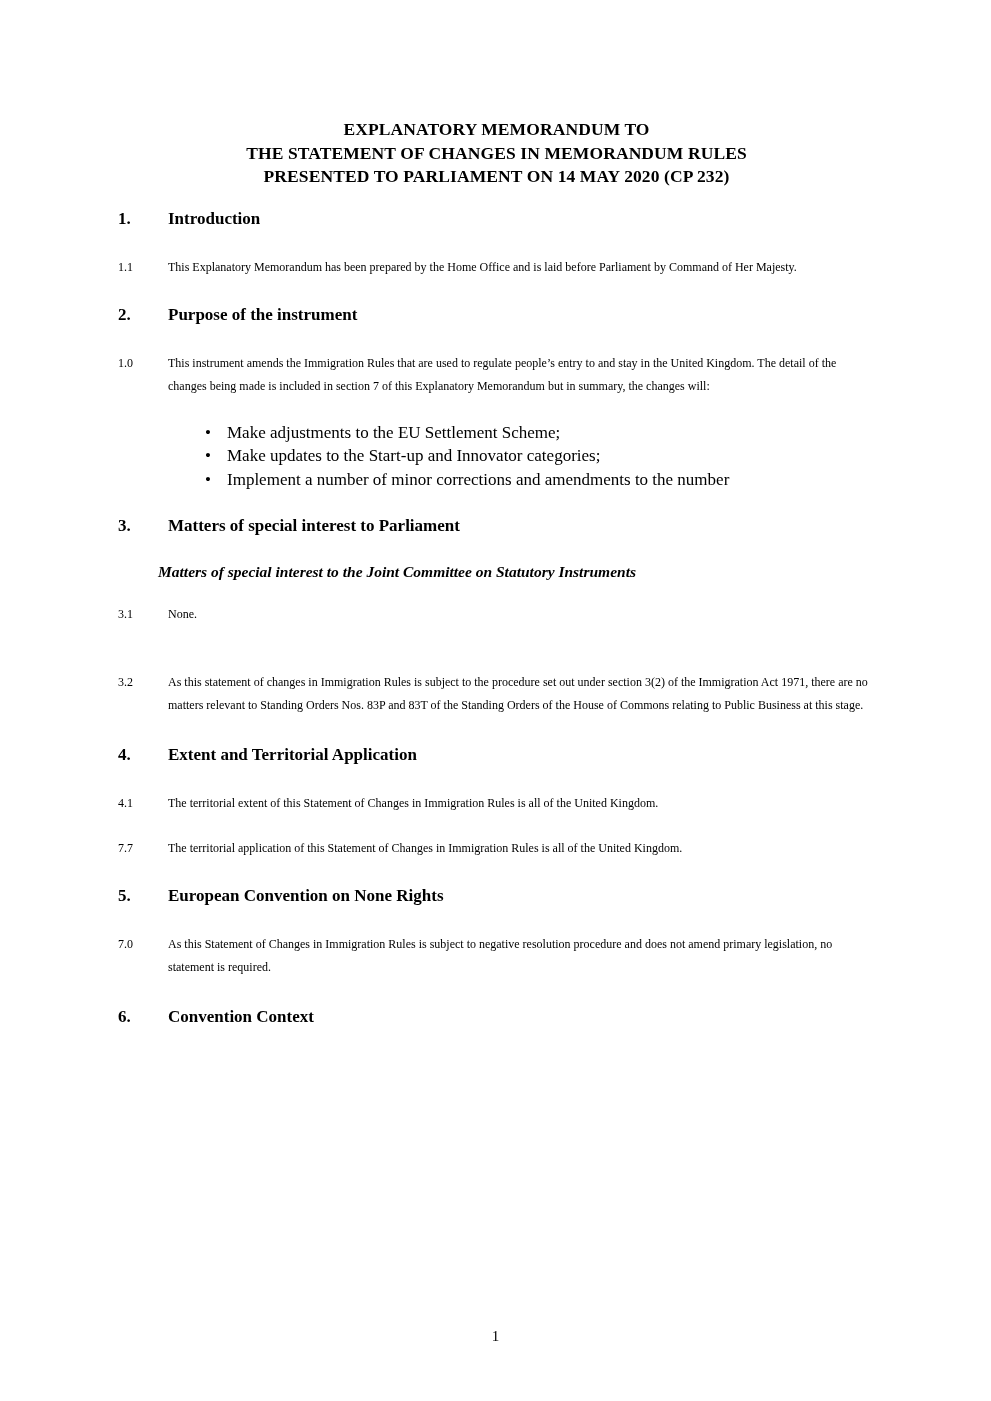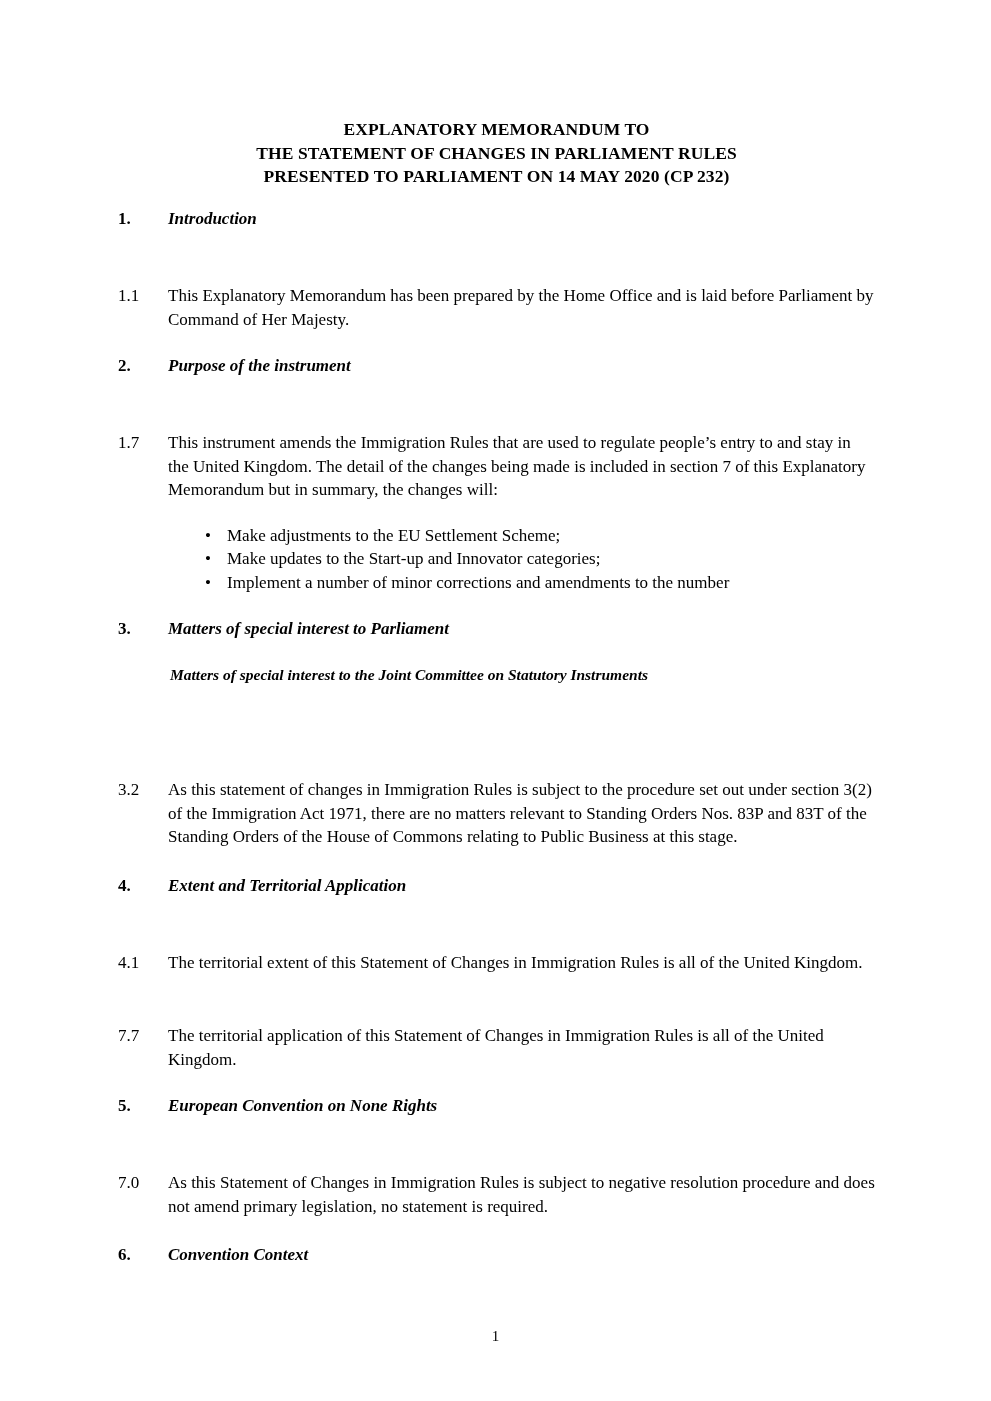--- a/index.html
+++ b/index.html
@@ -45,40 +45,39 @@
     display: flex;
     font-weight: bold;
     font-size: 17px;
     line-height: 22px;
     margin: 0 0 0 0;
   }
   .section-head .num {
     width: 50px;
     flex: 0 0 50px;
   }
-  .section-head .title { flex: 1 1 auto; font-style: italic; }
+  .section-head .title { flex: 1 1 auto; }
 
   
   .para {
     display: flex;
-    font-size: 17px;
-    line-height: 23.5px;
-    margin-top: 28px;
+    font-size: 12px;
+    line-height: 23.5px;
   }
   .para .num {
     width: 50px;
     flex: 0 0 50px;
   }
   .para .text {
     flex: 1 1 auto;
   }
 
   
   .sub-head {
-    margin-left: 52px;
+    margin-left: 40px;
     font-style: italic;
     font-weight: bold;
     font-size: 15.5px;
     line-height: 22px;
   }
 
   .bullets {
     list-style: none;
     margin: 0;
     padding: 0;
@@ -111,21 +110,21 @@
     line-height: 18px;
   }
 </style>
 </head>
 <body>
 
 <div class="page">
 
   <div class="doc-title">
     <span class="tline">EXPLANATORY MEMORANDUM TO</span>
-    <span class="tline">THE STATEMENT OF CHANGES IN PARLIAMENT RULES</span>
+    <span class="tline">THE STATEMENT OF CHANGES IN MEMORANDUM RULES</span>
     <span class="tline">PRESENTED TO PARLIAMENT ON 14 MAY 2020 (CP 232)</span>
   </div>
 
   <div class="body-area">
 
     <div class="section-head">
       <span class="num">1.</span>
       <span class="title">Introduction</span>
     </div>
     <div class="sp-26"></div>
@@ -135,21 +134,21 @@
     </div>
 
     <div class="sp-24"></div>
 
     <div class="section-head">
       <span class="num">2.</span>
       <span class="title">Purpose of the instrument</span>
     </div>
     <div class="sp-26"></div>
     <div class="para">
-      <span class="num">1.7</span>
+      <span class="num">1.0</span>
       <span class="text">This instrument amends the Immigration Rules that are used to regulate people’s entry to and stay in the United Kingdom.  The detail of the changes being made is included in section 7 of this Explanatory Memorandum but in summary, the changes will:</span>
     </div>
     <div class="sp-22"></div>
     <ul class="bullets">
       <li>
         <span class="dot">•</span>
         <span>Make adjustments to the EU Settlement Scheme;</span>
       </li>
       <li>
         <span class="dot">•</span>
@@ -163,20 +162,24 @@
 
     <div class="sp-24"></div>
 
     <div class="section-head">
       <span class="num">3.</span>
       <span class="title">Matters of special interest to Parliament</span>
     </div>
     <div class="sp-24"></div>
     <div class="sub-head">Matters of special interest to the Joint Committee on Statutory Instruments</div>
     <div class="sp-20"></div>
+    <div class="para">
+      <span class="num">3.1</span>
+      <span class="text">None.</span>
+    </div>
     <div class="sp-24"></div>
     <div class="sp-20"></div>
     <div class="para">
       <span class="num">3.2</span>
       <span class="text">As this statement of changes in Immigration Rules is subject to the procedure set out under section 3(2) of the Immigration Act 1971, there are no matters relevant to Standing Orders Nos. 83P and 83T of the Standing Orders of the House of Commons relating to Public Business at this stage.</span>
     </div>
 
     <div class="sp-26"></div>
 
     <div class="section-head">

